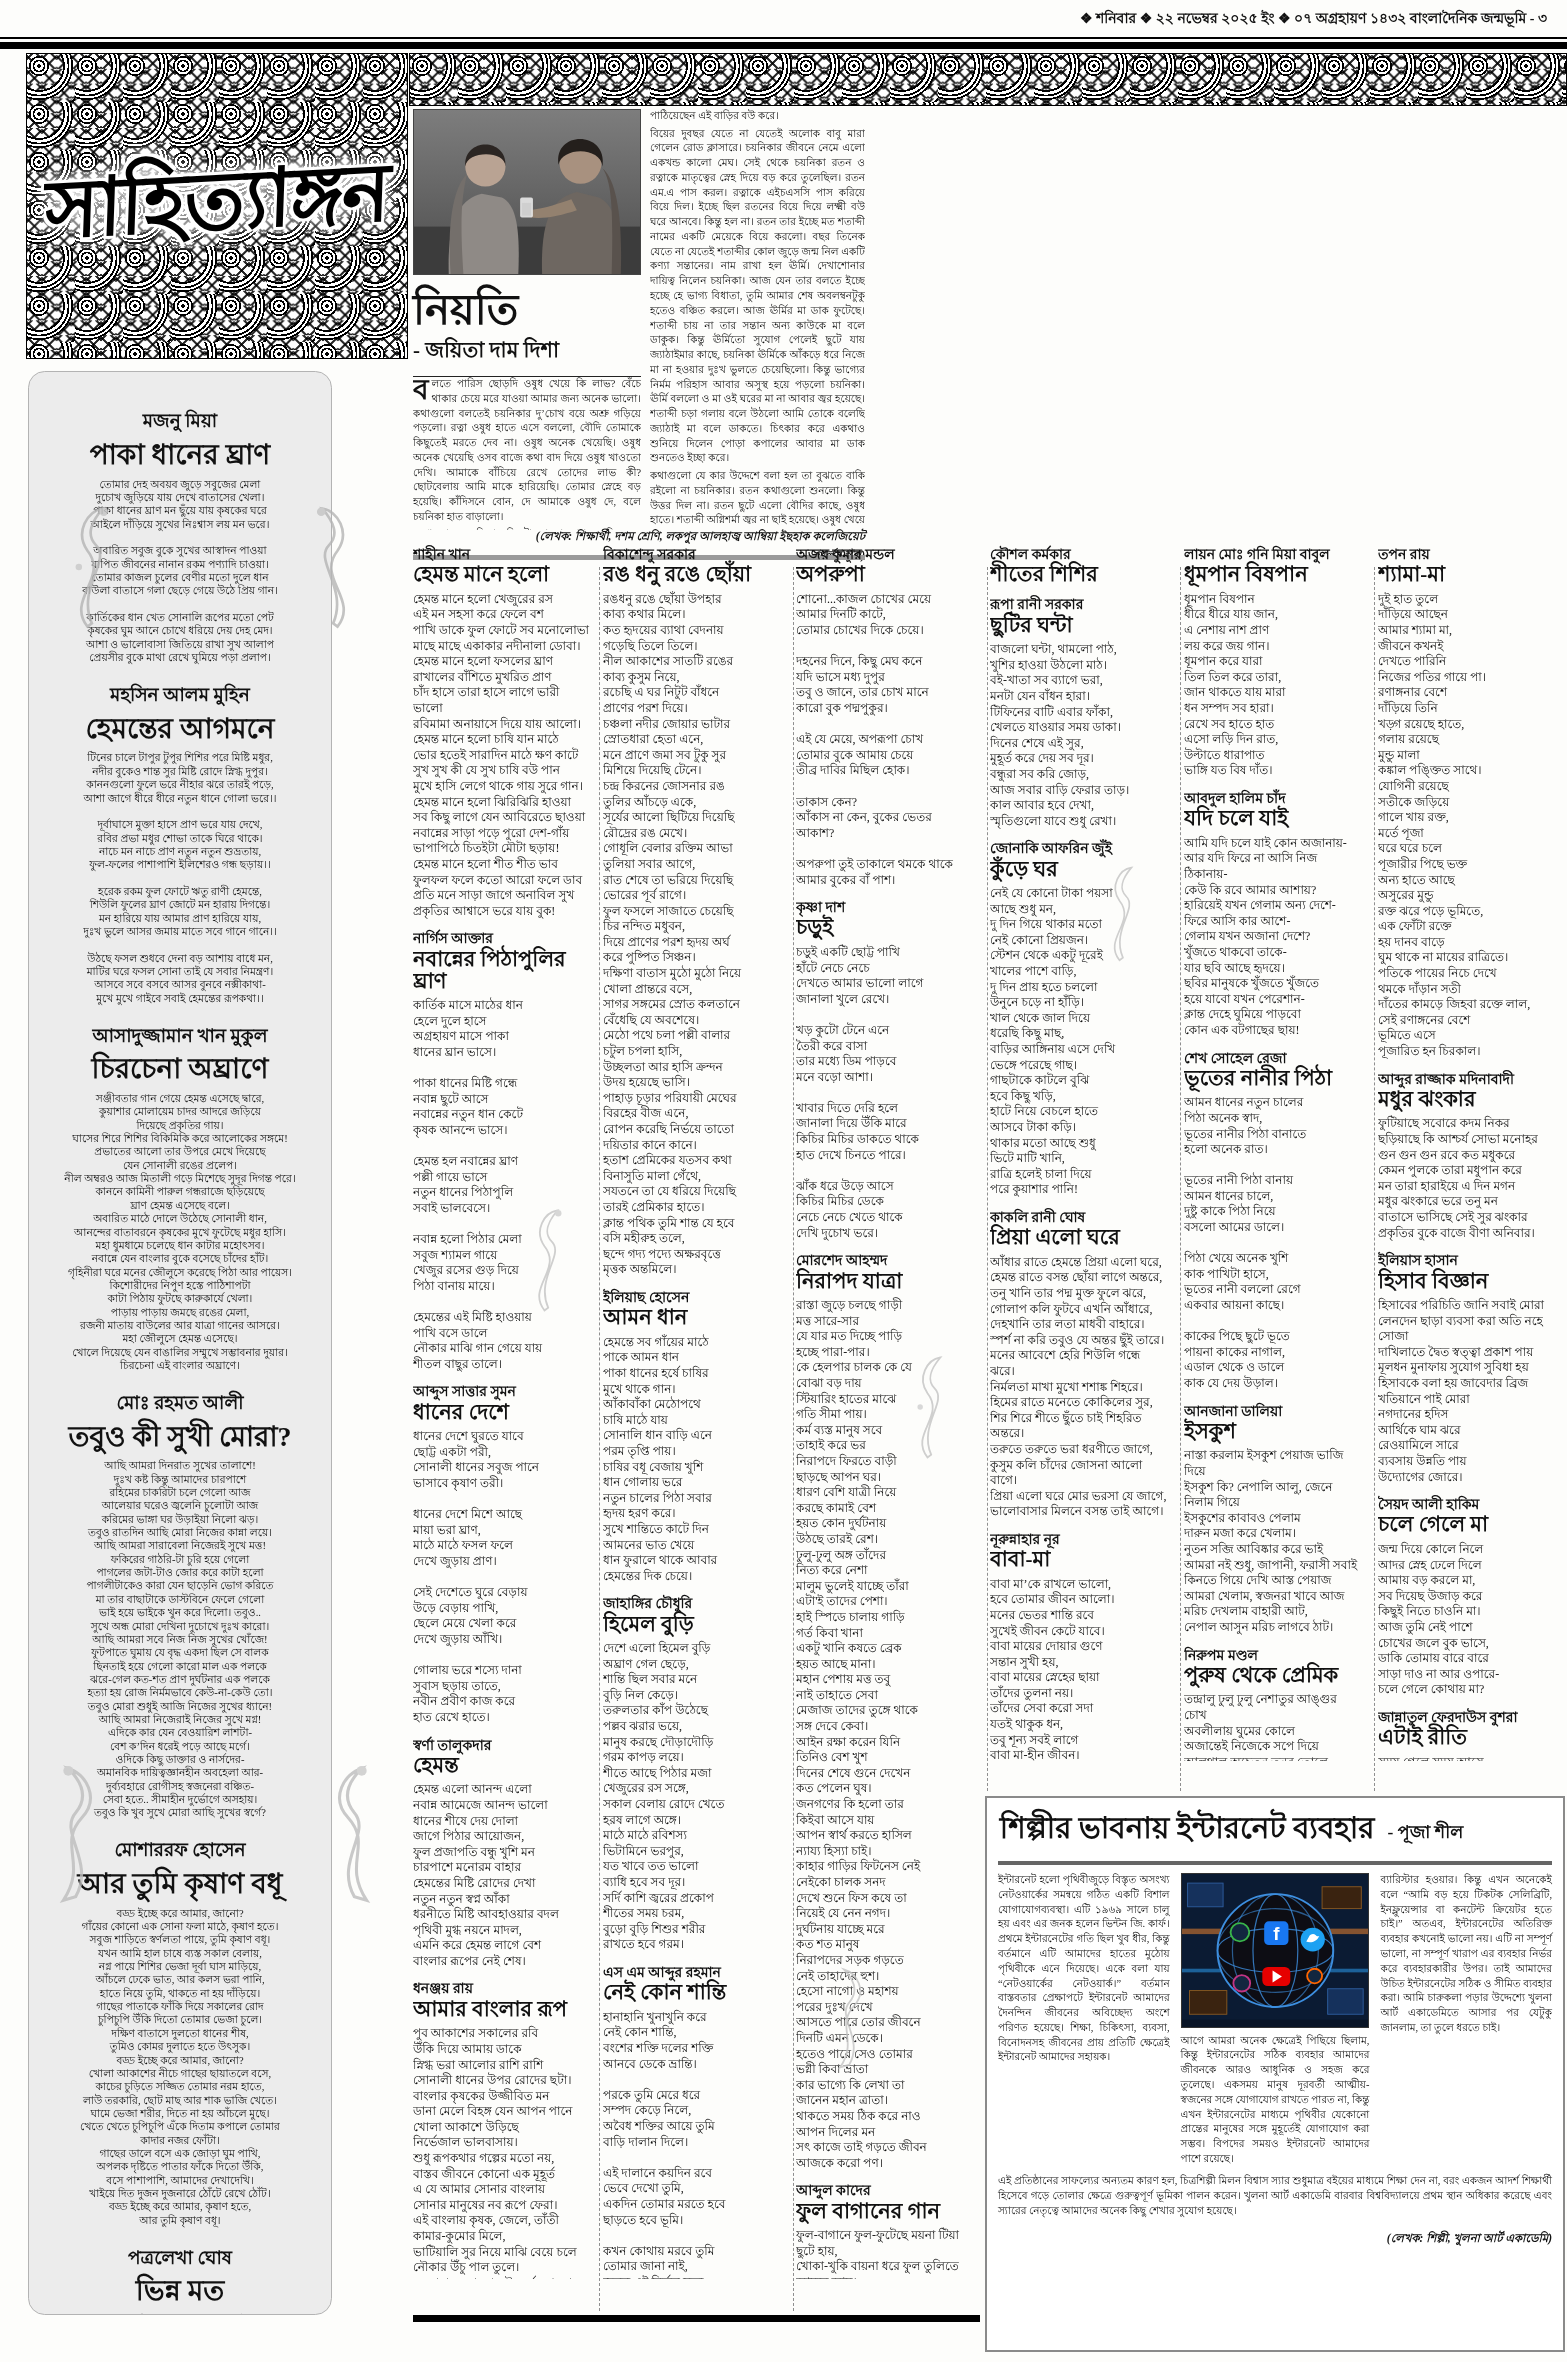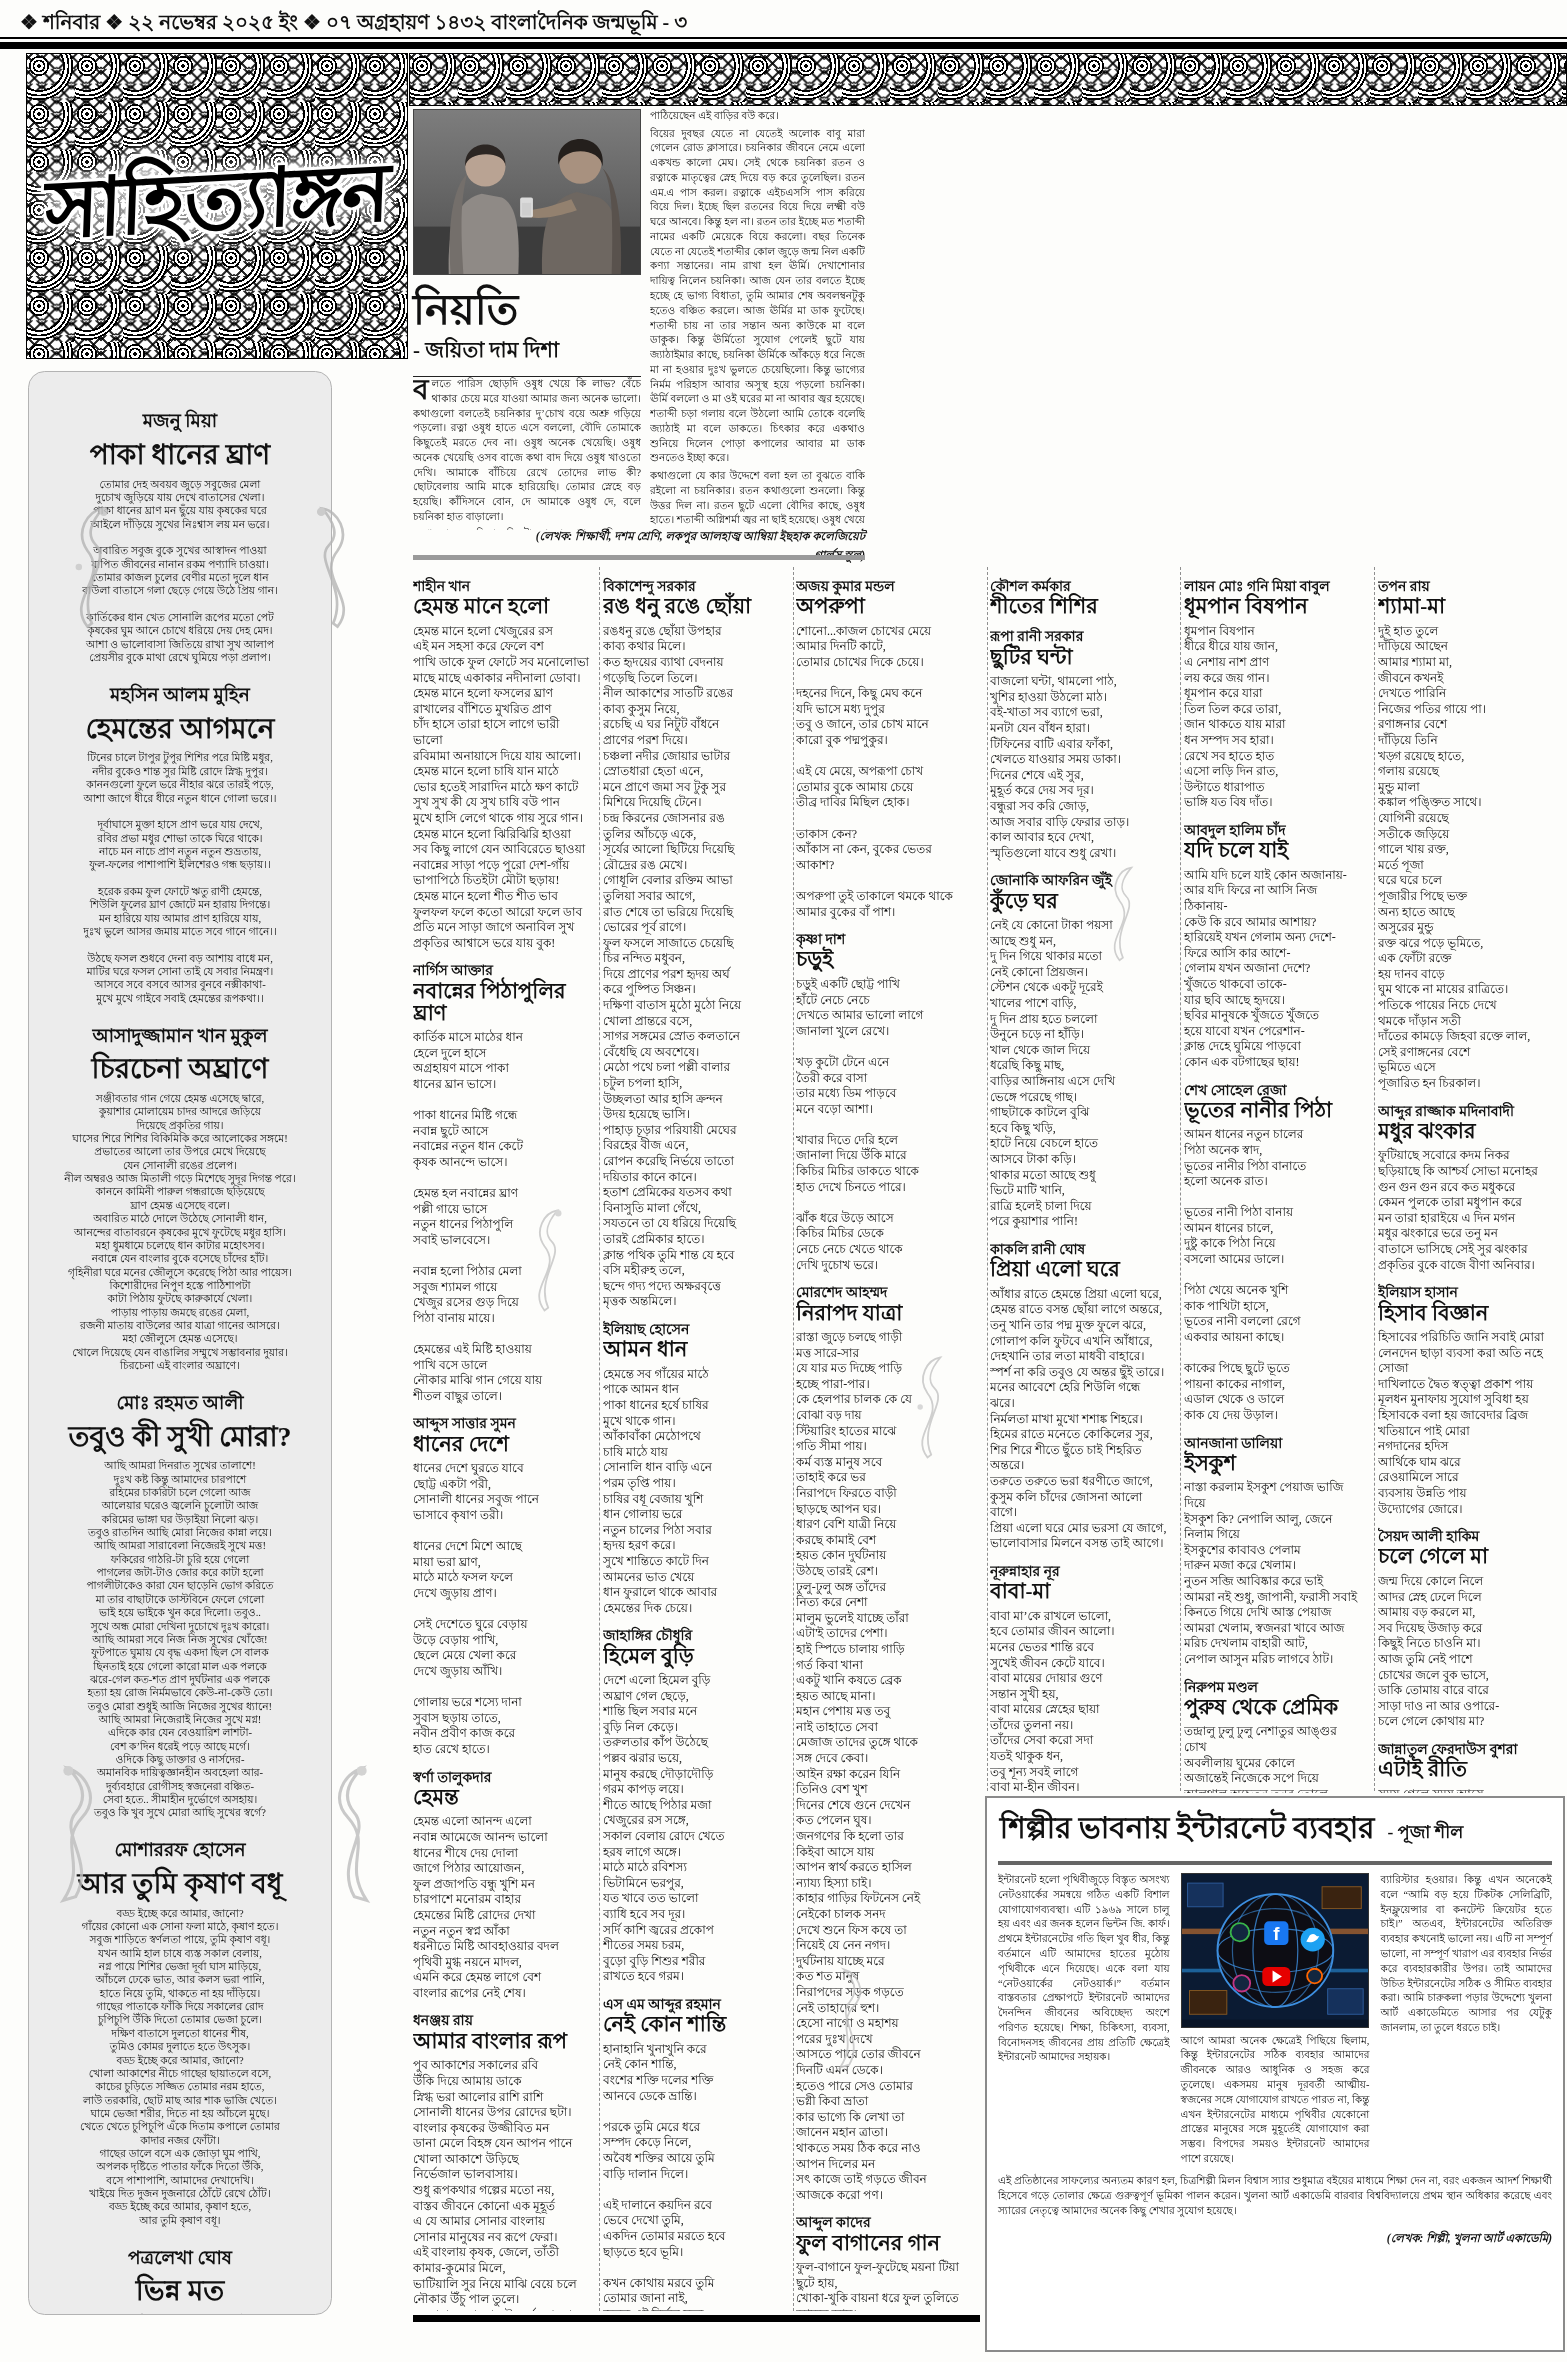--- a/index.html
+++ b/index.html
@@ -3,21 +3,21 @@
 <meta charset="utf-8">
 <style>
   * { box-sizing: border-box; margin: 0; padding: 0; }
   html,body { background:#777; }
   .page {
     position: relative; width: 1567px; height: 2363px; margin: 0 auto;
     background: #fdfdfb; color: #111; overflow: hidden;
     font-family: "Liberation Serif", serif;
   }
   
-  .dateline { position:absolute; left:20px; right:20px; top:7.4px; display:flex; justify-content:flex-start; font-size:20px; font-weight:bold;font-family:Liberation Serif, serif; }
+  .dateline { position:absolute; left:20px; right:20px; top:7.4px; display:flex; justify-content:flex-end; font-size:14px; font-weight:bold;font-family:Liberation Serif, serif; }
   .rule-thin { position:absolute; left:0; right:0; top:37px; height:1.8px; background:#000; }
   .rule-thick { position:absolute; left:0; right:0; top:42px; height:6.5px; background:#000; }
   
   .ornate {
     background-color:#fff;
     background-image:
       repeating-radial-gradient(circle at 12px 12px, #000 0 1.8px, #fff 1.8px 4.6px, #000 4.6px 6.5px, #fff 6.5px 8.3px, #000 8.3px 10px, transparent 10px 24px),
       repeating-linear-gradient(45deg, rgba(0,0,0,.85) 0 1.8px, transparent 1.8px 8.3px),
       repeating-linear-gradient(-45deg, rgba(0,0,0,.85) 0 1.8px, transparent 1.8px 8.3px);
     background-size: 48px 48px, 14.8px 14.8px, 14.8px 14.8px;
@@ -43,21 +43,21 @@
   .story-photo { position:absolute; left:413px; top:109px; width:228px; height:166px; border:0.9px solid #444; }
   .story-title { position:absolute; left:413px; top:277px; font-size:42px; font-weight:bold; }
   .story-byline { position:absolute; left:413px; top:334px; width:228px; font-size:21px; font-weight:bold; border-bottom:1.8px solid #222; padding-bottom:7.4px; }
   .story-colL { position:absolute; left:413px; top:377px; width:228px; height:153px; overflow:hidden; }
   .story-colR { position:absolute; left:650px; top:109px; width:215px; height:417px; overflow:hidden; }
   .story-p { font-size:10.4px; line-height:1.42; text-align:justify; margin-bottom:2.8px; }
   .story-colL .story-p:first-child::first-letter { font-size:28px; font-weight:bold; float:left; line-height:.9; padding-right:2.8px; }
   .story-credit { position:absolute; left:517px; top:528px; width:348px; text-align:right; font-size:11.5px; font-weight:bold; font-style:italic; }
   .story-rule { position:absolute; left:413px; top:555px; width:452px; height:4.6px; background:#9a9a9a; }
   
-  .pcol { position:absolute; top:567px; width:177px; overflow:hidden; }
+  .pcol { position:absolute; top:535px; width:177px; overflow:hidden; }
   .p-author { font-size:14px; font-weight:bold; margin-top:12px; line-height:1.1; }
   .p-title  { font-size:21px; font-weight:bold; line-height:1.05; margin:0.9px 0 6.5px; }
   .p-lines  { font-size:12px; line-height:1.3; white-space:pre-line; }
   .vsep { position:absolute; top:567px; width:0; border-left:0.9px dashed #8f8f8f; }
   
   .article-box { position:absolute; left:985px; top:1796px; width:580px; height:556px; border:2.8px solid #8a8a8a; background:#fff; padding:7.4px 11px; overflow:hidden; }
   .art-titlebar { display:flex; align-items:baseline; gap:13px; border-bottom:4.6px solid #666; padding:0 1.8px 6.5px; }
   .art-title { font-size:29.5px; font-weight:bold; white-space:nowrap; }
   .art-byline { font-size:17.5px; font-weight:bold; }
   .art-body { display:grid; grid-template-columns:1fr 1.1fr 1fr; gap:11px; margin-top:8.3px; }

